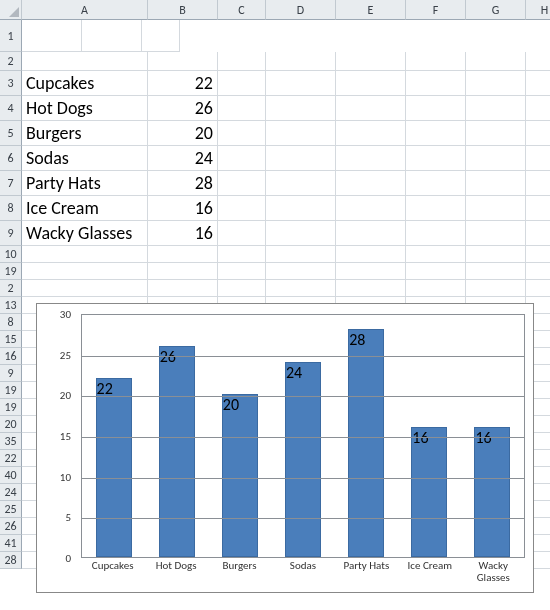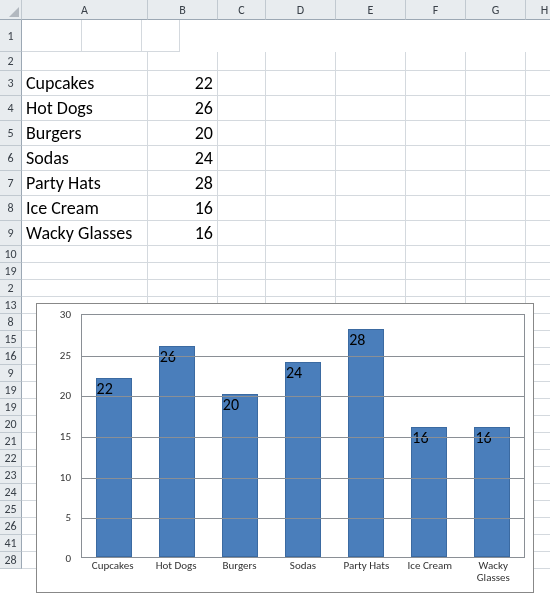--- a/index.html
+++ b/index.html
@@ -184,23 +184,23 @@
       <div class="rowhdr" style="height: 17px;">19</div>
       <div class="rowhdr" style="height: 17px;">2</div>
       <div class="rowhdr" style="height: 17px;">13</div>
       <div class="rowhdr" style="height: 17px;">8</div>
       <div class="rowhdr" style="height: 17px;">15</div>
       <div class="rowhdr" style="height: 17px;">16</div>
       <div class="rowhdr" style="height: 17px;">9</div>
       <div class="rowhdr" style="height: 17px;">19</div>
       <div class="rowhdr" style="height: 17px;">19</div>
       <div class="rowhdr" style="height: 17px;">20</div>
-      <div class="rowhdr" style="height: 17px;">21</div>
+      <div class="rowhdr" style="height: 17px;">35</div>
       <div class="rowhdr" style="height: 17px;">22</div>
-      <div class="rowhdr" style="height: 17px;">23</div>
+      <div class="rowhdr" style="height: 17px;">40</div>
       <div class="rowhdr" style="height: 17px;">24</div>
       <div class="rowhdr" style="height: 17px;">25</div>
       <div class="rowhdr" style="height: 17px;">26</div>
       <div class="rowhdr" style="height: 17px;">41</div>
       <div class="rowhdr" style="height: 17px;">28</div>
     </div>
   <div class="grid" id="grid">
       <div class="gridrow">
         <div class="cell" style="width: 60px; height: 32px;"></div>
         <div class="cell" style="width: 60px; height: 32px;"></div>

